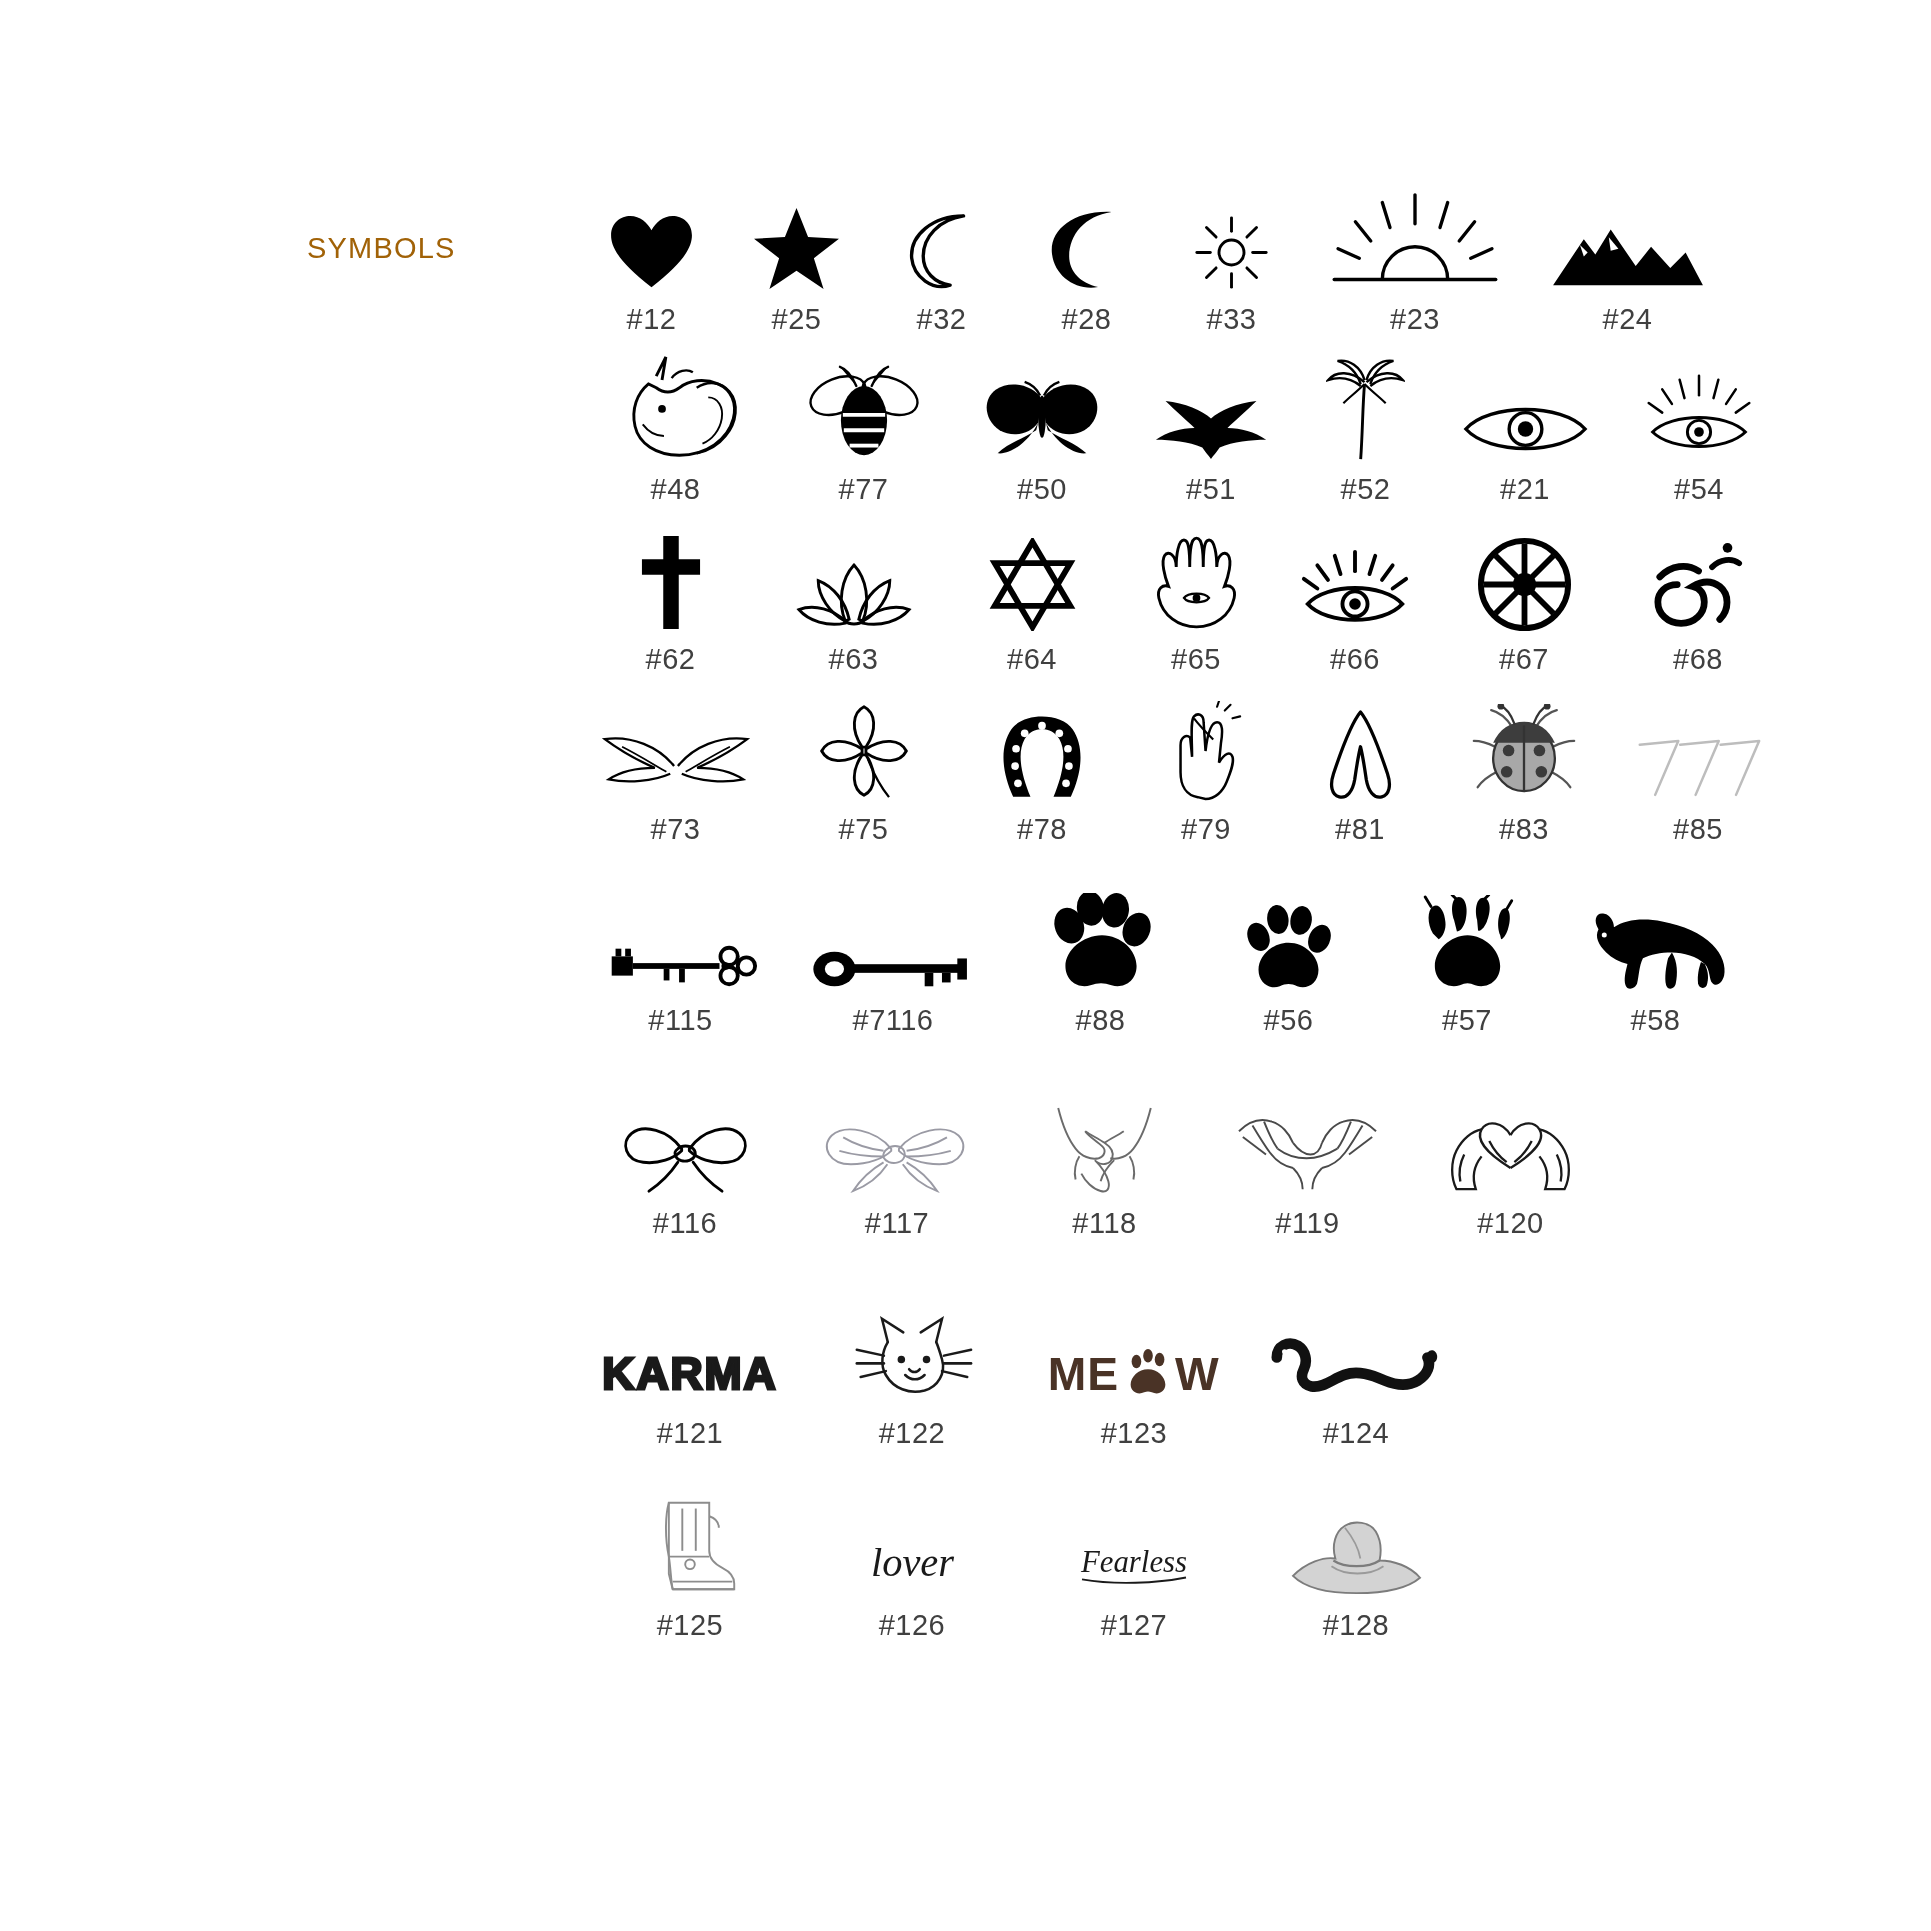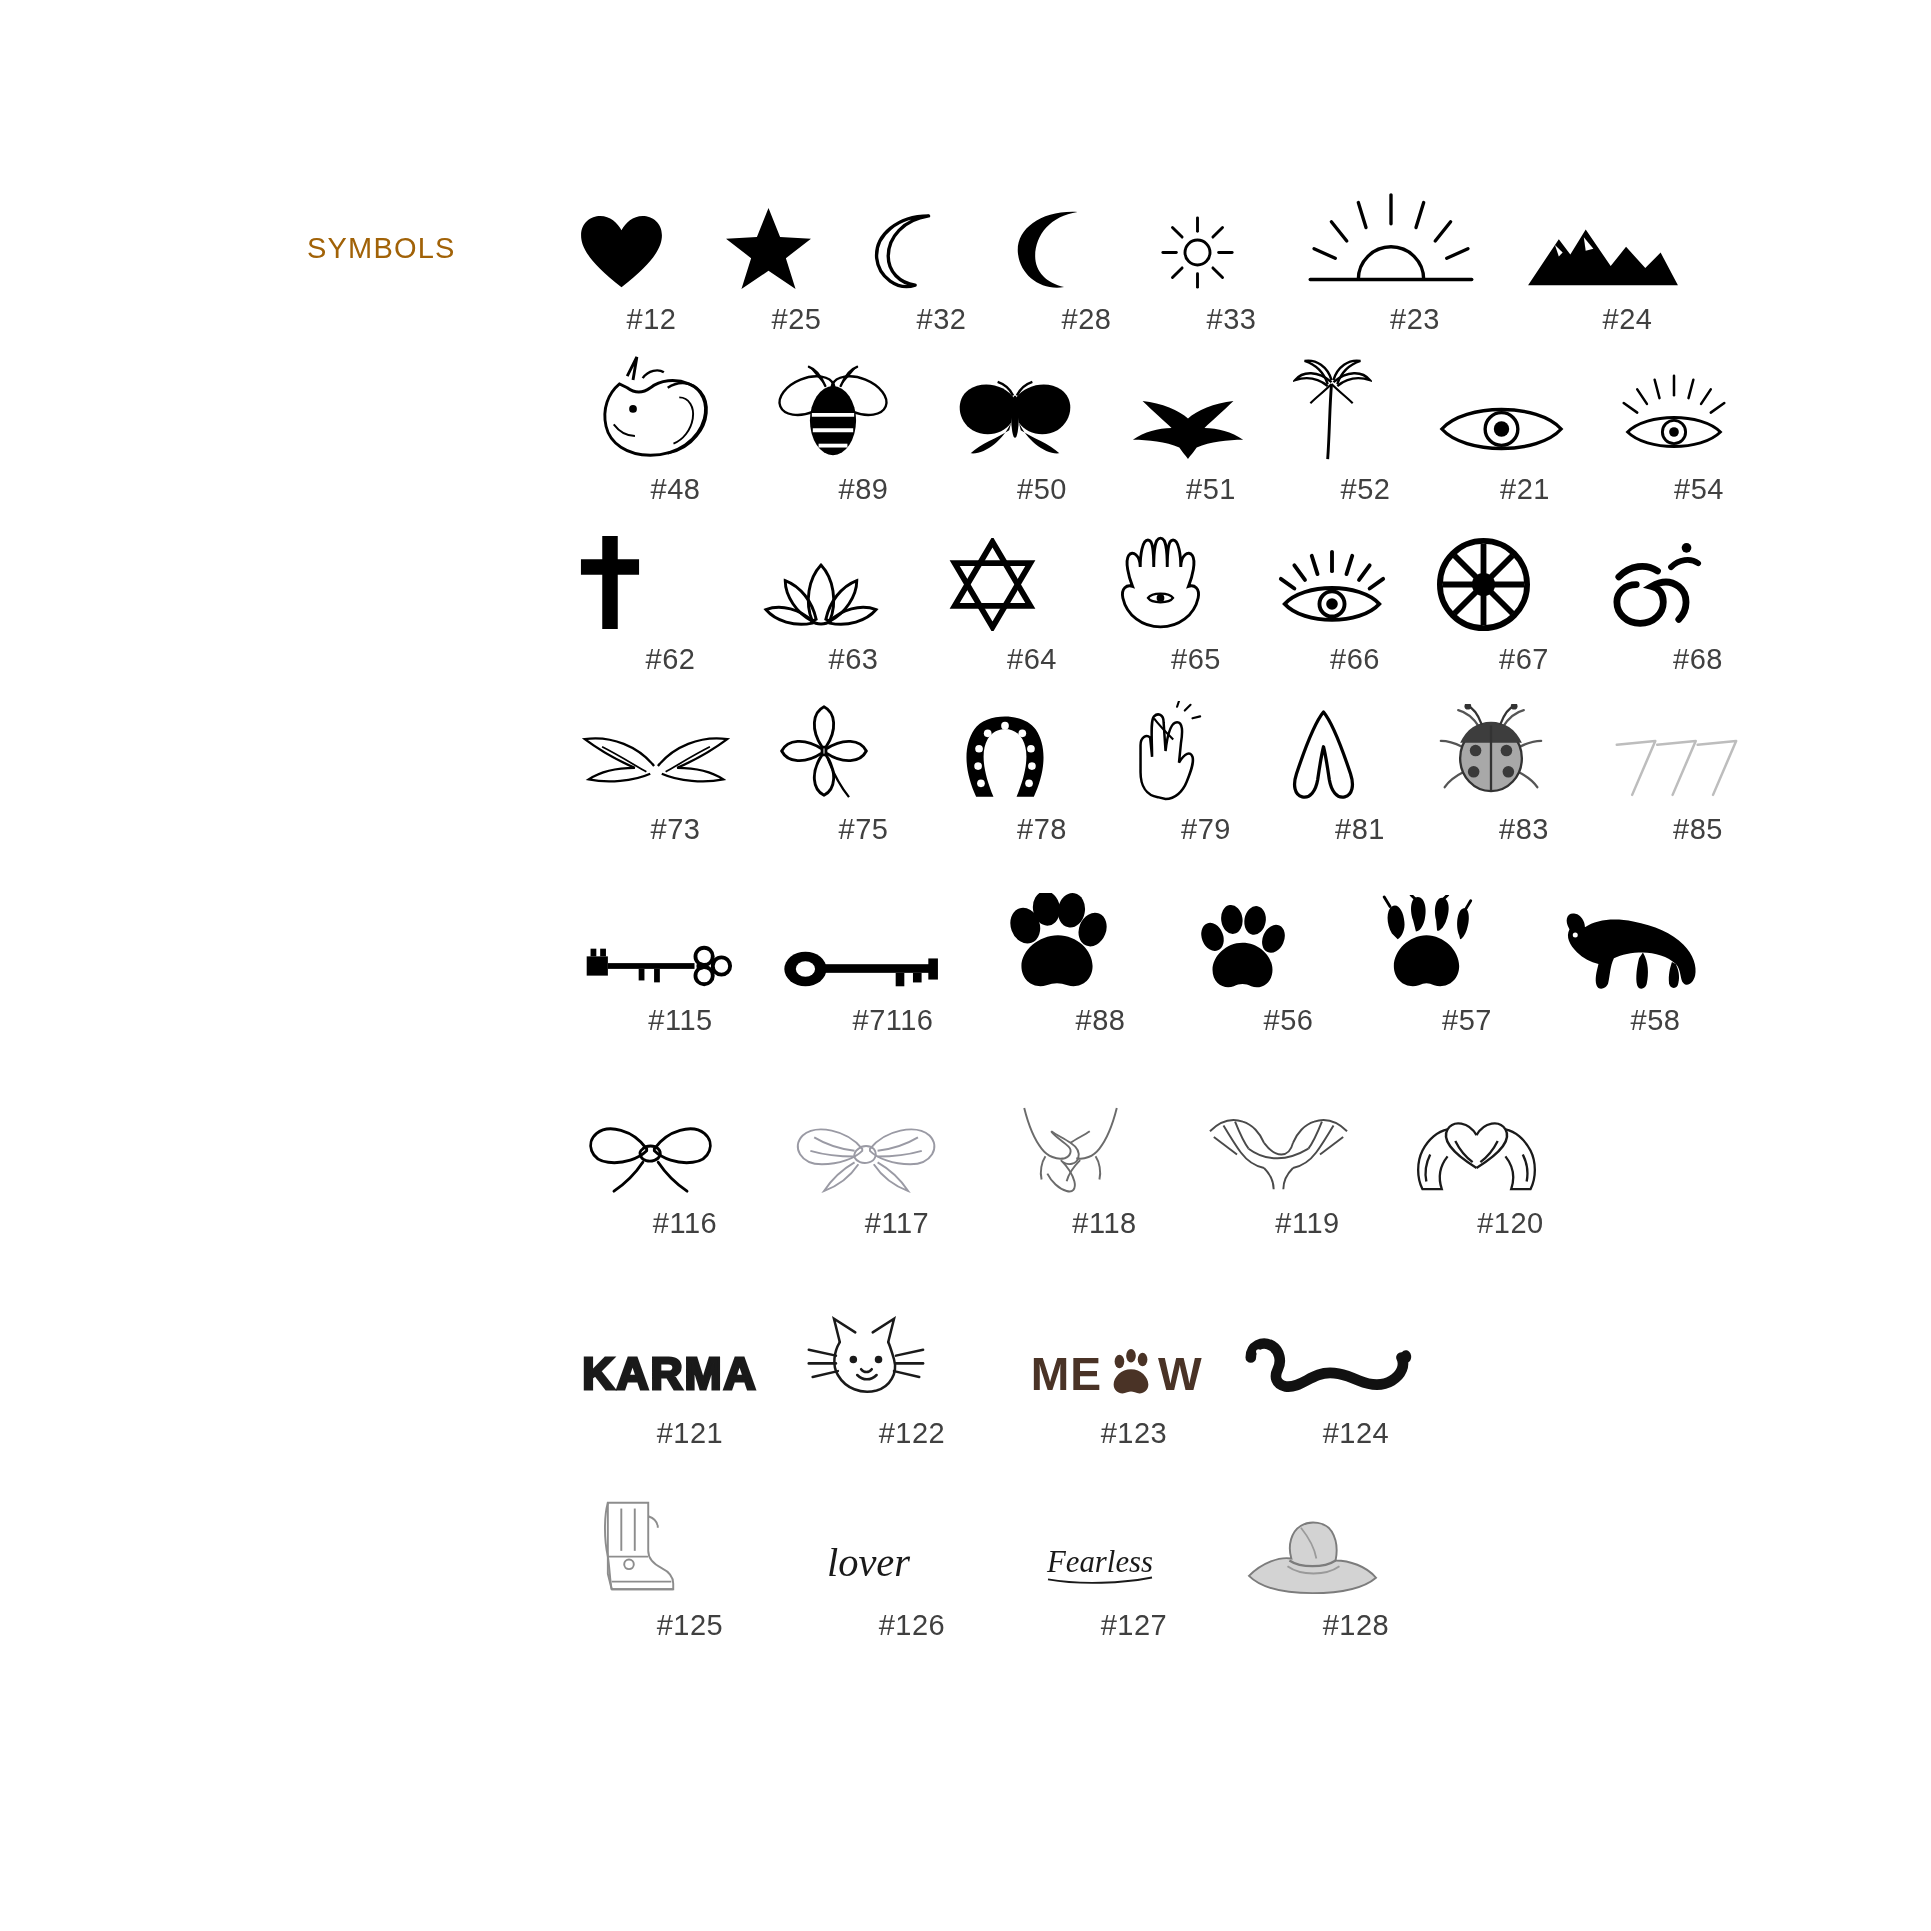--- a/index.html
+++ b/index.html
@@ -45,21 +45,21 @@
   }
   .cell {
     display: flex;
     flex-direction: column;
     align-items: center;
     justify-content: flex-end;
   }
   .art {
     display: flex;
     align-items: flex-end;
-    justify-content: flex-start;
+    justify-content: center;
     height: 108px;
     width: 100%;
   }
   .art svg {
     display: block;
   }
   .label {
     font-size: 29px;
     color: #404040;
     margin-top: 11.6px;
@@ -183,21 +183,21 @@
               <line x1="41" y1="56" x2="85" y2="56"></line>
               <line x1="42" y1="72" x2="84" y2="72"></line>
               <line x1="48" y1="88" x2="78" y2="88"></line>
             </g>
             <g stroke="#000" stroke-width="2.5" stroke-linecap="round">
               <path d="M55 26 C50 14 44 8 38 6"></path>
               <path d="M71 26 C76 14 82 8 88 6"></path>
             </g>
           </svg>
         </div>
-        <div class="label">#89</div>
+        <div class="label">#77</div>
       </div>
       <div class="cell" style="width:174px">
         <div class="art">
           <svg width="120" height="81" viewBox="0 0 124 84">
             <path d="M62 20 C52 4 28 0 14 10 C0 20 2 42 18 52 C32 60 50 56 58 44 Z" fill="#000"></path>
             <path d="M62 20 C72 4 96 0 110 10 C124 20 122 42 106 52 C92 60 74 56 66 44 Z" fill="#000"></path>
             <path d="M58 44 C50 62 30 78 16 76 C26 66 44 60 56 52 Z" fill="#000"></path>
             <path d="M66 44 C74 62 94 78 108 76 C98 66 80 60 68 52 Z" fill="#000"></path>
             <ellipse cx="62" cy="38" rx="4" ry="22" fill="#000"></ellipse>
             <path d="M60 16 C56 8 50 4 44 2" stroke="#000" stroke-width="2.5" fill="none"></path>

